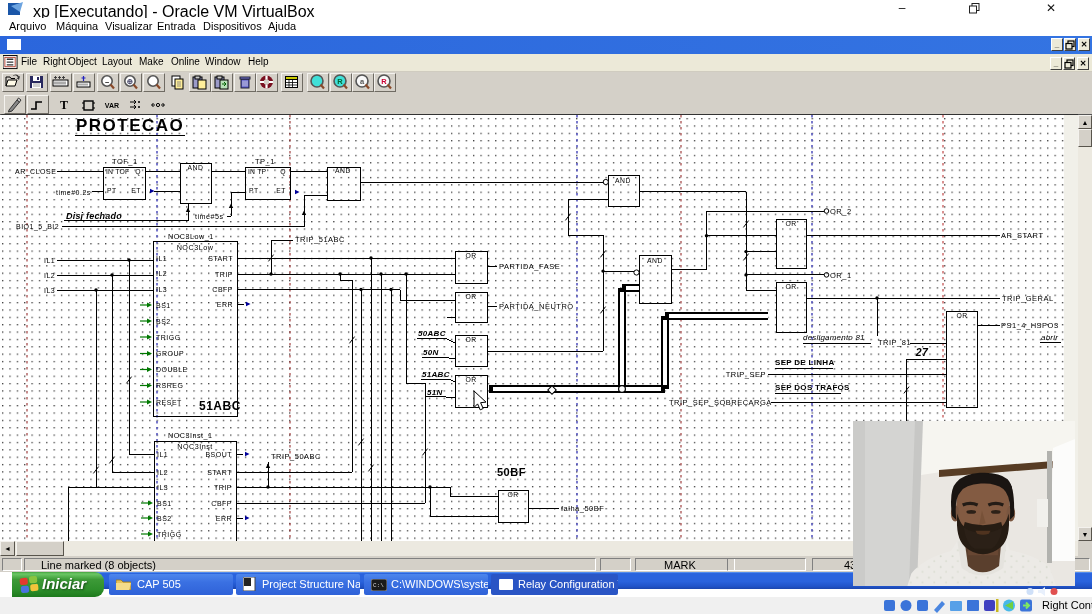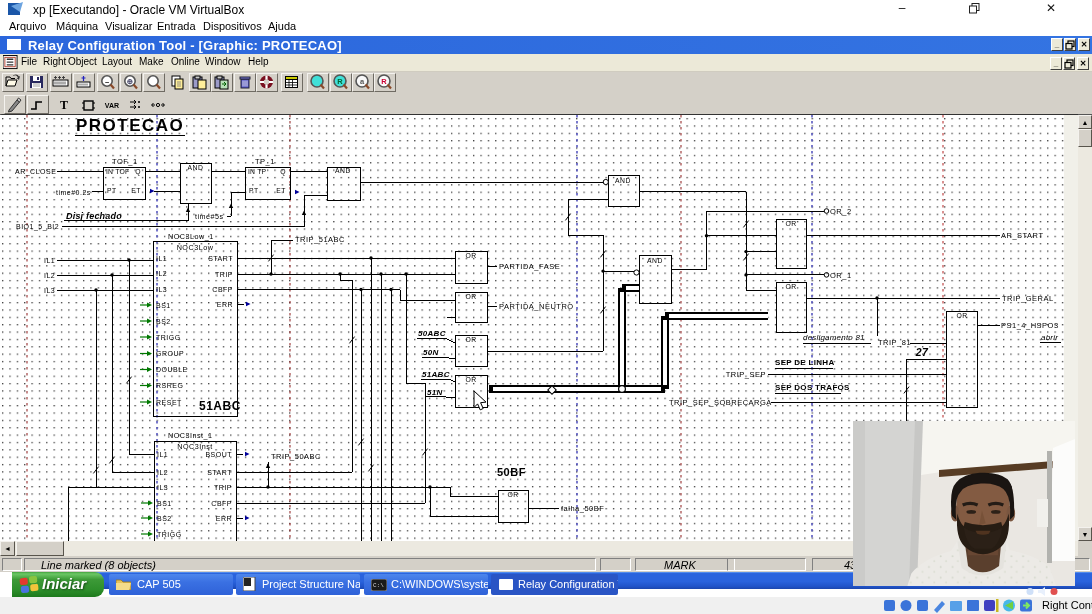--- a/index.html
+++ b/index.html
@@ -1,21 +1,21 @@
 <!DOCTYPE html>
 <html><head>
 <meta charset="utf-8">
 <style>
   * { margin:0; padding:0; box-sizing:border-box; }
   html,body { width:1092px; height:614px; overflow:hidden; background:#fff;
     font-family:"Liberation Sans", sans-serif; }
   #stage { position:relative; width:1092px; height:614px; }
   .abs { position:absolute; }
   #host-title { left:0; top:0; width:1092px; height:18px; background:#ffffff; }
-  #host-title .t { position:absolute; left:33px; top:3px; font-size:12px; color:#000; }
+  #host-title .t { position:absolute; left:33px; top:3px; font-size:16px; color:#000; }
   .winbtn { position:absolute; top:0px; width:30px; height:18px; font-size:12px; color:#111;
     text-align:center; line-height:17px; }
   #host-menu { left:0; top:18px; width:1024px; height:18px; background:#ffffff; font-size:11px; color:#000; }
   #host-menu span { position:absolute; top:2px; }
   #app-title { left:0; top:36px; width:1092px; height:18px;
     background:linear-gradient(90deg,#2b66dc,#3474e2); }
   #app-title .txt { position:absolute; left:28px; top:2px; font-size:13px; font-weight:bold; color:#fff; letter-spacing:0.2px; }
   .cbtn { position:absolute; width:12px; height:13px; background:#ece9d8;
     border:1px solid; border-color:#fff #404040 #404040 #fff;
     font-size:8px; font-weight:bold; color:#000; text-align:center; line-height:11px; }
@@ -27,21 +27,21 @@
   .tbtn { position:absolute; top:1px; width:22px; height:19px; background:#d4d0c8;
     border:1px solid; border-color:#f4f2ee #6f6b63 #6f6b63 #f4f2ee; }
   #canvas { left:0; top:114px; width:1078px; height:427px; background:#fff;
     border-left:2px solid #666; border-top:1px solid #333; }
   #vscroll { left:1078px; top:115px; width:14px; height:426px; background:#ece9e0; }
   #hscroll { left:0; top:541px; width:1078px; height:15px; background:#ece9e0; }
   .sbtn { position:absolute; background:#d4d0c8; border:1px solid; border-color:#f4f2ee #58544c #58544c #f4f2ee;
     font-size:7px; color:#000; text-align:center; line-height:13px;}
   #corner { left:1078px; top:541px; width:14px; height:15px; background:#d4d0c8; }
   #statusbar { left:0; top:556px; width:1092px; height:16px; background:#d4d0c8; font-size:11px; color:#000; }
-  .scell { position:absolute; top:2px; height:13px; border:1px solid; border-color:#808080 #fff #fff #808080;font-style:italic; }
+  .scell { position:absolute; top:2px; height:13px; border:1px solid; border-color:#808080 #fff #fff #808080; }
   #taskbar { left:12px; top:572px; width:1092px; height:17px;
     background:linear-gradient(#3a6fe3 0%,#5a95ef 4%,#2a63dd 9%,#2a63dd 55%,#2053c8 85%,#1c46ac 100%);padding-left:13px; }
   .task { position:absolute; top:2px; height:21px; border-radius:2px; font-size:11px; color:#fff;
     white-space:nowrap; overflow:hidden; }
   #iniciar { position:absolute; left:0; top:0; width:92px; height:25px;
     background:linear-gradient(#43a33f 0%,#6cc765 8%,#3d9a38 30%,#2e8f2b 70%,#1d7a1c 100%);
     border-radius:0 9px 9px 0; color:#fff; font-weight:bold; font-style:italic; font-size:15px;
     text-shadow:1px 1px 2px #1a4d1a; }
   #vboxbar { left:0; top:597px; width:1092px; height:17px; background:#f0f0f0; }
   #vboxbar .rc { position:absolute; left:1042px; top:2px; font-size:11px; color:#000; white-space:nowrap; }
@@ -66,21 +66,20 @@
   <div id="host-menu" class="abs">
     <span style="left:9px">Arquivo</span>
     <span style="left:56px">Máquina</span>
     <span style="left:105px">Visualizar</span>
     <span style="left:157px">Entrada</span>
     <span style="left:203px">Dispositivos</span>
     <span style="left:268px">Ajuda</span>
   </div>
   <div id="app-title" class="abs">
     <div class="abs" style="left:7px;top:3px;width:14px;height:11px;background:#fff"></div>
-    <div class="txt">Relay Configuration Tool - [Graphic: PROTECAO]</div>
     <div class="cbtn" style="left:1051px;top:2px">_</div>
     <div class="cbtn" style="left:1064px;top:2px"><svg width="10" height="10" viewBox="0 0 10 10" style="margin-top:1px">
           <rect x="3" y="1" width="6" height="5.5" fill="none" stroke="#000" stroke-width="1.2"></rect>
           <rect x="1" y="3.5" width="6" height="5.5" fill="#ece9d8" stroke="#000" stroke-width="1.2"></rect>
         </svg></div>
     <div class="cbtn" style="left:1078px;top:2px">✕</div>
   </div>
   <div id="app-menu" class="abs">
     <svg class="abs" style="left:3px;top:1px" width="15" height="15" viewBox="0 0 16 15">
       <rect x="0" y="0" width="15" height="14" fill="#fff" stroke="#000"></rect>

